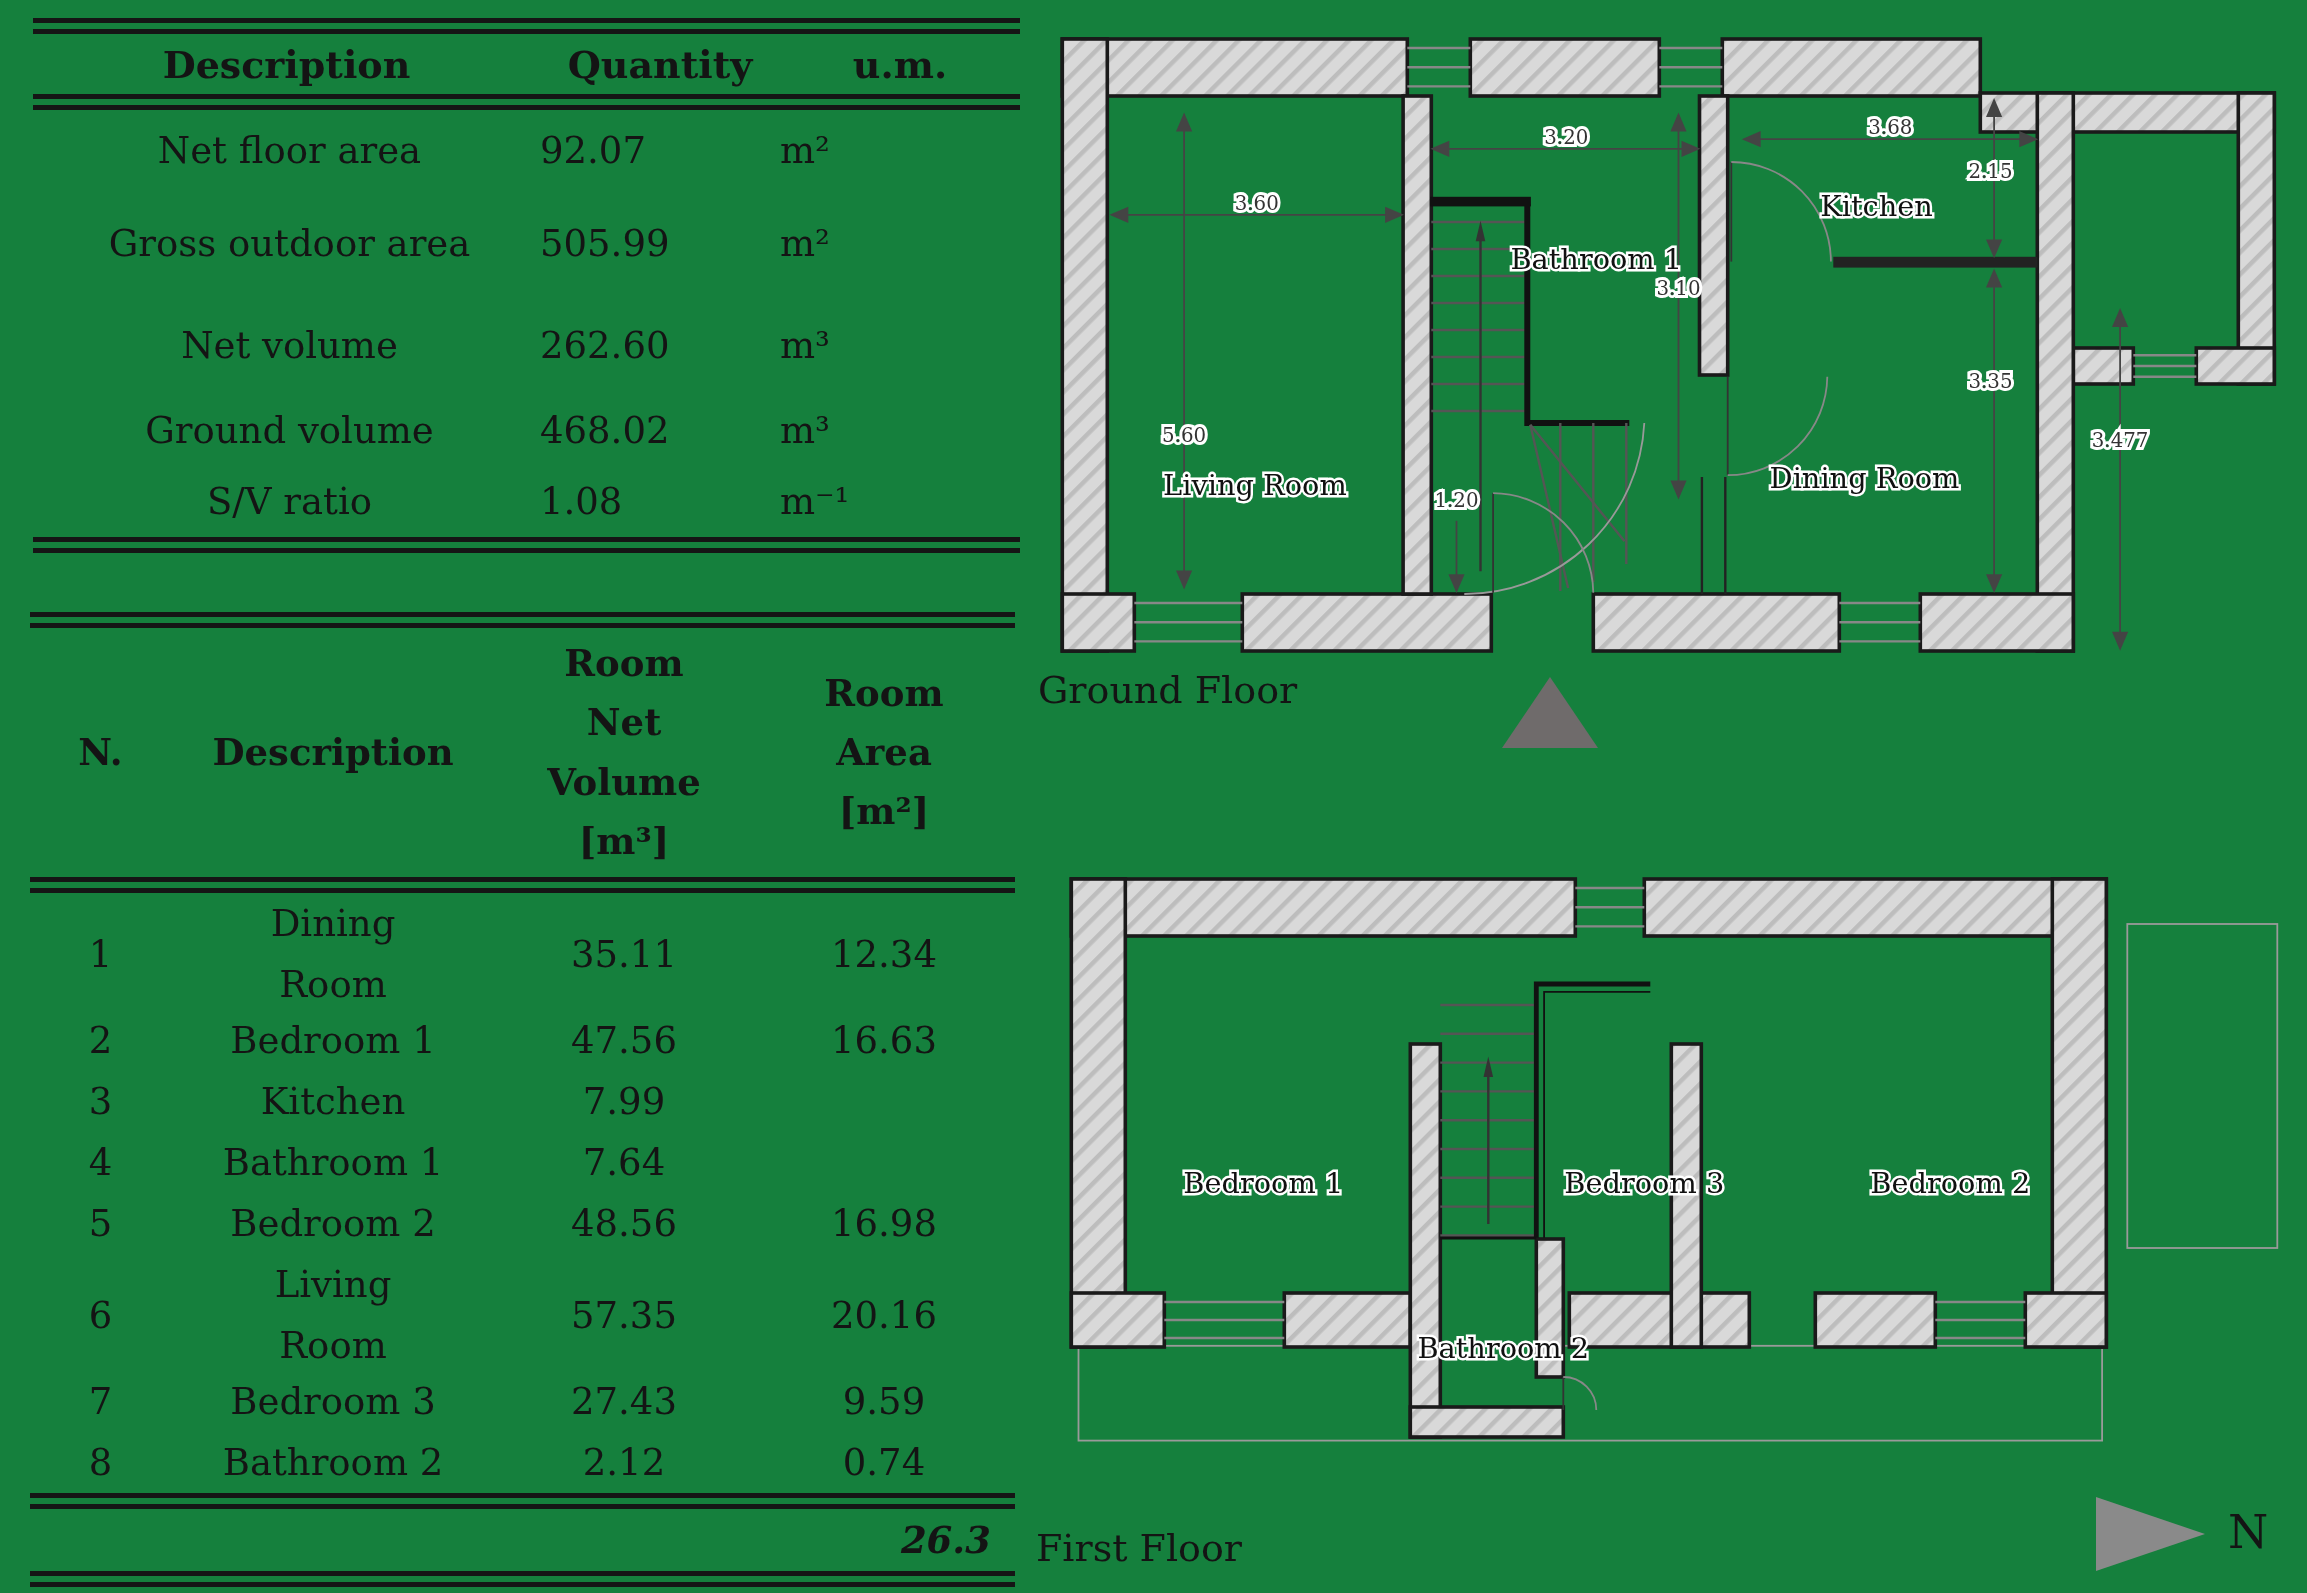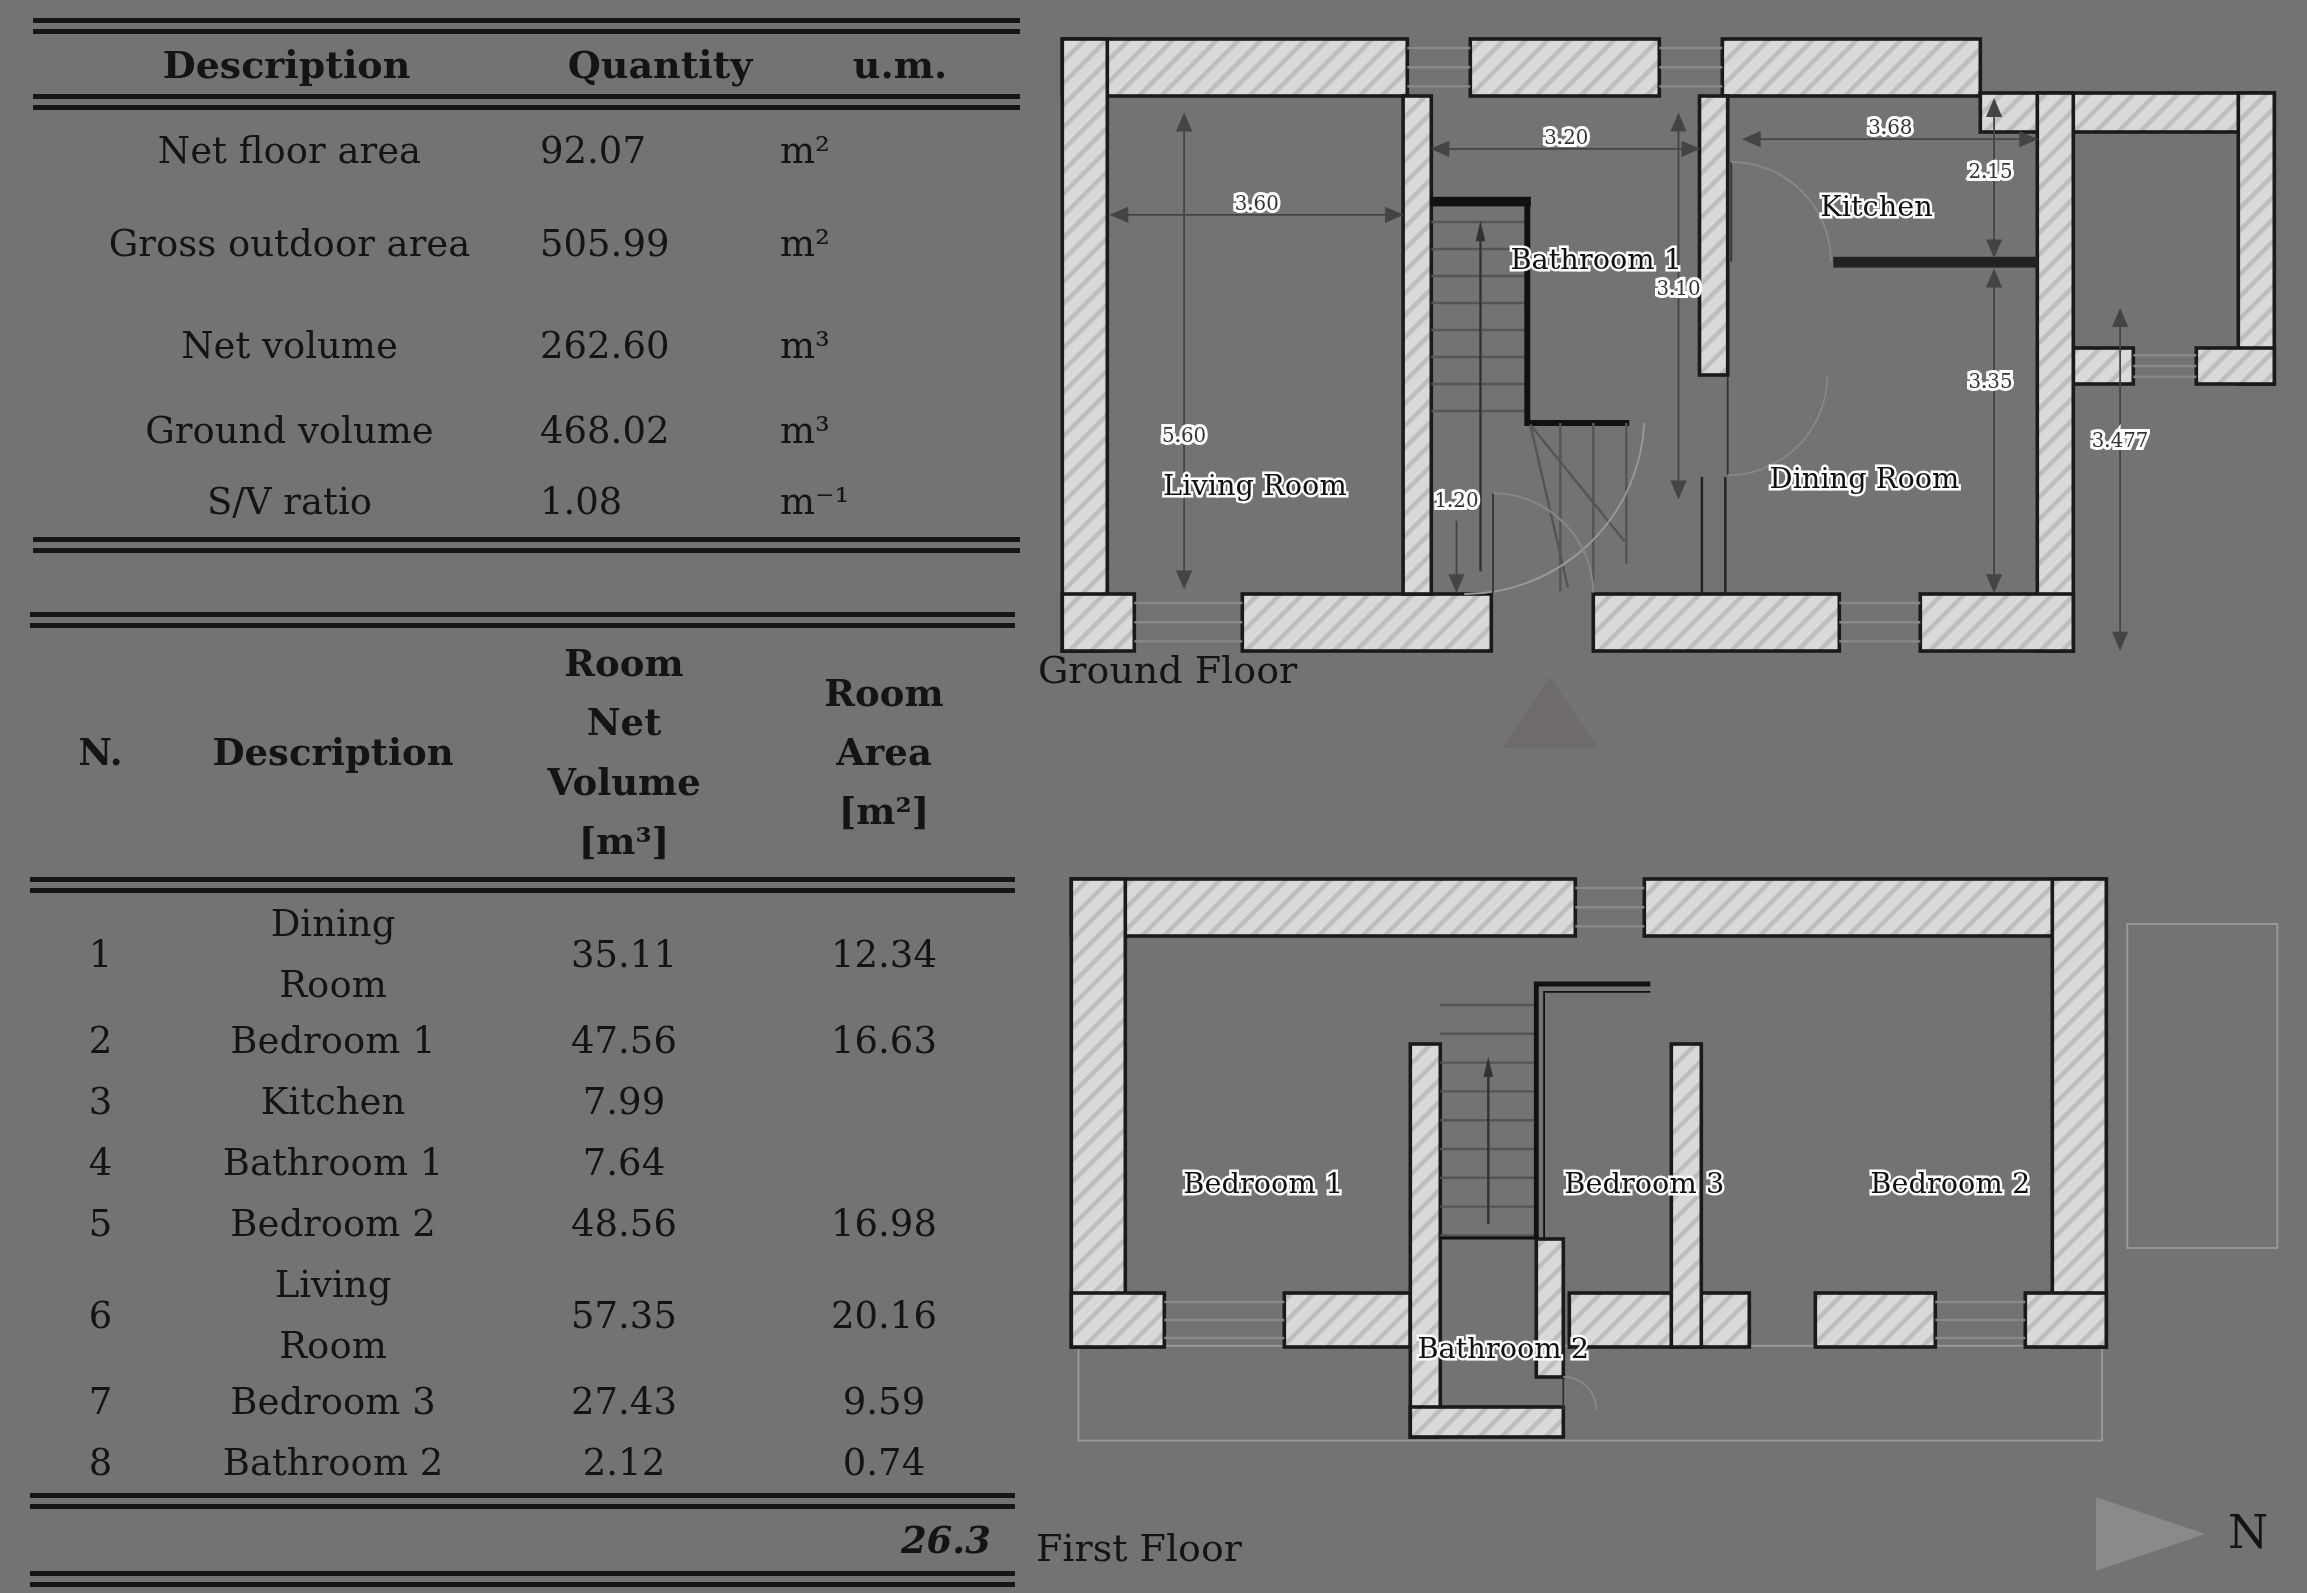--- a/index.html
+++ b/index.html
@@ -1,16 +1,16 @@
 <!DOCTYPE html>
 <html style="font-size:9.6px"><head>
 <meta charset="utf-8">
 <style>
   html,body{margin:0;padding:0;background:#fff;}
-  #root{position:relative;width:2307px;height:1593px;background:#737373;overflow:hidden;
+  #root{position:relative;width:2307px;height:1593px;background:#15803d;overflow:hidden;
         font-family:"DejaVu Serif","Liberation Serif",serif;color:#141414;}
   
   .drule{height:6px;border-top:5.4px solid #151515;border-bottom:5.4px solid #151515;}
   .t1{position:absolute;left:33px;top:18px;width:987px;}
   .t1h{display:grid;grid-template-columns:507px 240px 240px;align-items:center;height:60px;
        font-weight:bold;font-size:38px;text-align:center;}
   .t1r{display:grid;grid-template-columns:507px 240px 240px;align-items:center;font-size:37px;}
   .t1r .c1{text-align:center;padding-left:6px;}
   .t1r .c2,.t1r .c3{text-align:left;}
   .t1r:nth-of-type(1){height:81px;}
@@ -261,21 +261,21 @@
       <text class="dlab" x="672" y="795">1.20</text>
     </g>
 
     <text class="room" x="336" y="772">Living Room</text>
     <text class="room" x="905" y="395">Bathroom 1</text>
     <text class="room" x="1372" y="308">Kitchen</text>
     <text class="room" x="1352" y="760">Dining Room</text>
   </svg>
 
   <div class="north-up"></div>
-  <div class="caption" style="left:1038px;top:648px">Ground Floor</div>
+  <div class="caption" style="left:1038px;top:668px">Ground Floor</div>
 
   <svg class="plan" style="left:1053px;top:867px" width="1254" height="600" viewBox="0 0 2089 1000" xmlns="http://www.w3.org/2000/svg">
     <defs>
       <pattern id="fhatch" width="26" height="26" patternTransform="rotate(45)" patternUnits="userSpaceOnUse">
         <rect width="26" height="26" fill="#d9d9d9"></rect>
         <line x1="3" y1="0" x2="3" y2="26" stroke="#bdbdbd" stroke-width="9"></line>
       </pattern>
     </defs>
 
     <g>

